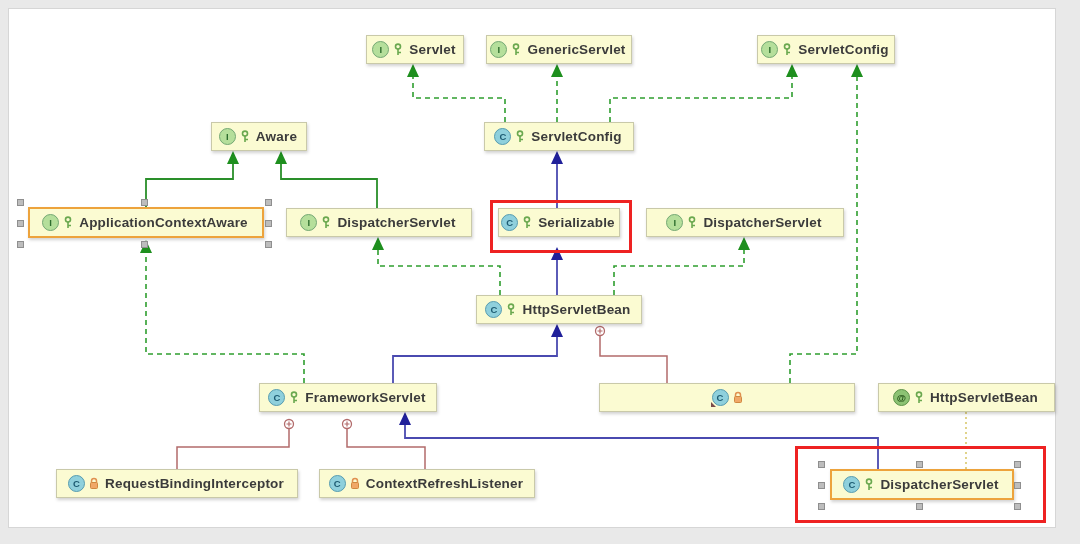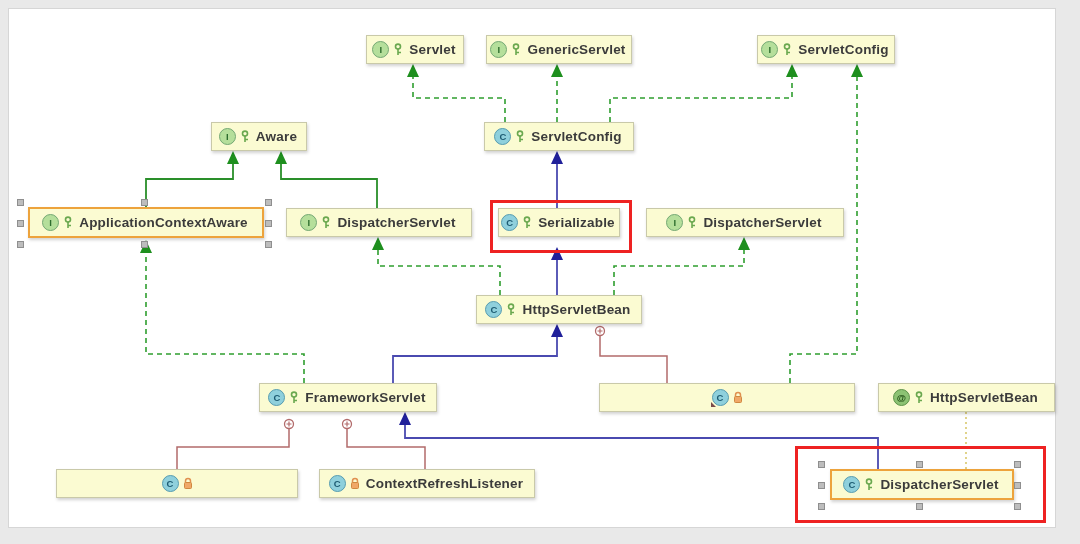--- a/index.html
+++ b/index.html
@@ -294,20 +294,21 @@
   </div>
 
   <div class="node" style="left:56px;top:469px;width:240px;">
     <span class="icn cls">C</span>
     <span class="mod">
         <svg width="10" height="13" viewBox="0 0 10 13">
           <path d="M2.5 5.5V4a2.5 2.5 0 0 1 5 0v1.5" fill="none" stroke="#e09050" stroke-width="1.5"></path>
           <rect x="1.5" y="5.5" width="7" height="6" rx="1" fill="#f0a868" stroke="#d08840"></rect>
         </svg>
       </span>
+    <span class="lbl">RequestBindingInterceptor</span>
   </div>
 
   <div class="node" style="left:319px;top:469px;width:214px;">
     <span class="icn cls">C</span>
     <span class="mod">
         <svg width="10" height="13" viewBox="0 0 10 13">
           <path d="M2.5 5.5V4a2.5 2.5 0 0 1 5 0v1.5" fill="none" stroke="#e09050" stroke-width="1.5"></path>
           <rect x="1.5" y="5.5" width="7" height="6" rx="1" fill="#f0a868" stroke="#d08840"></rect>
         </svg>
       </span>

